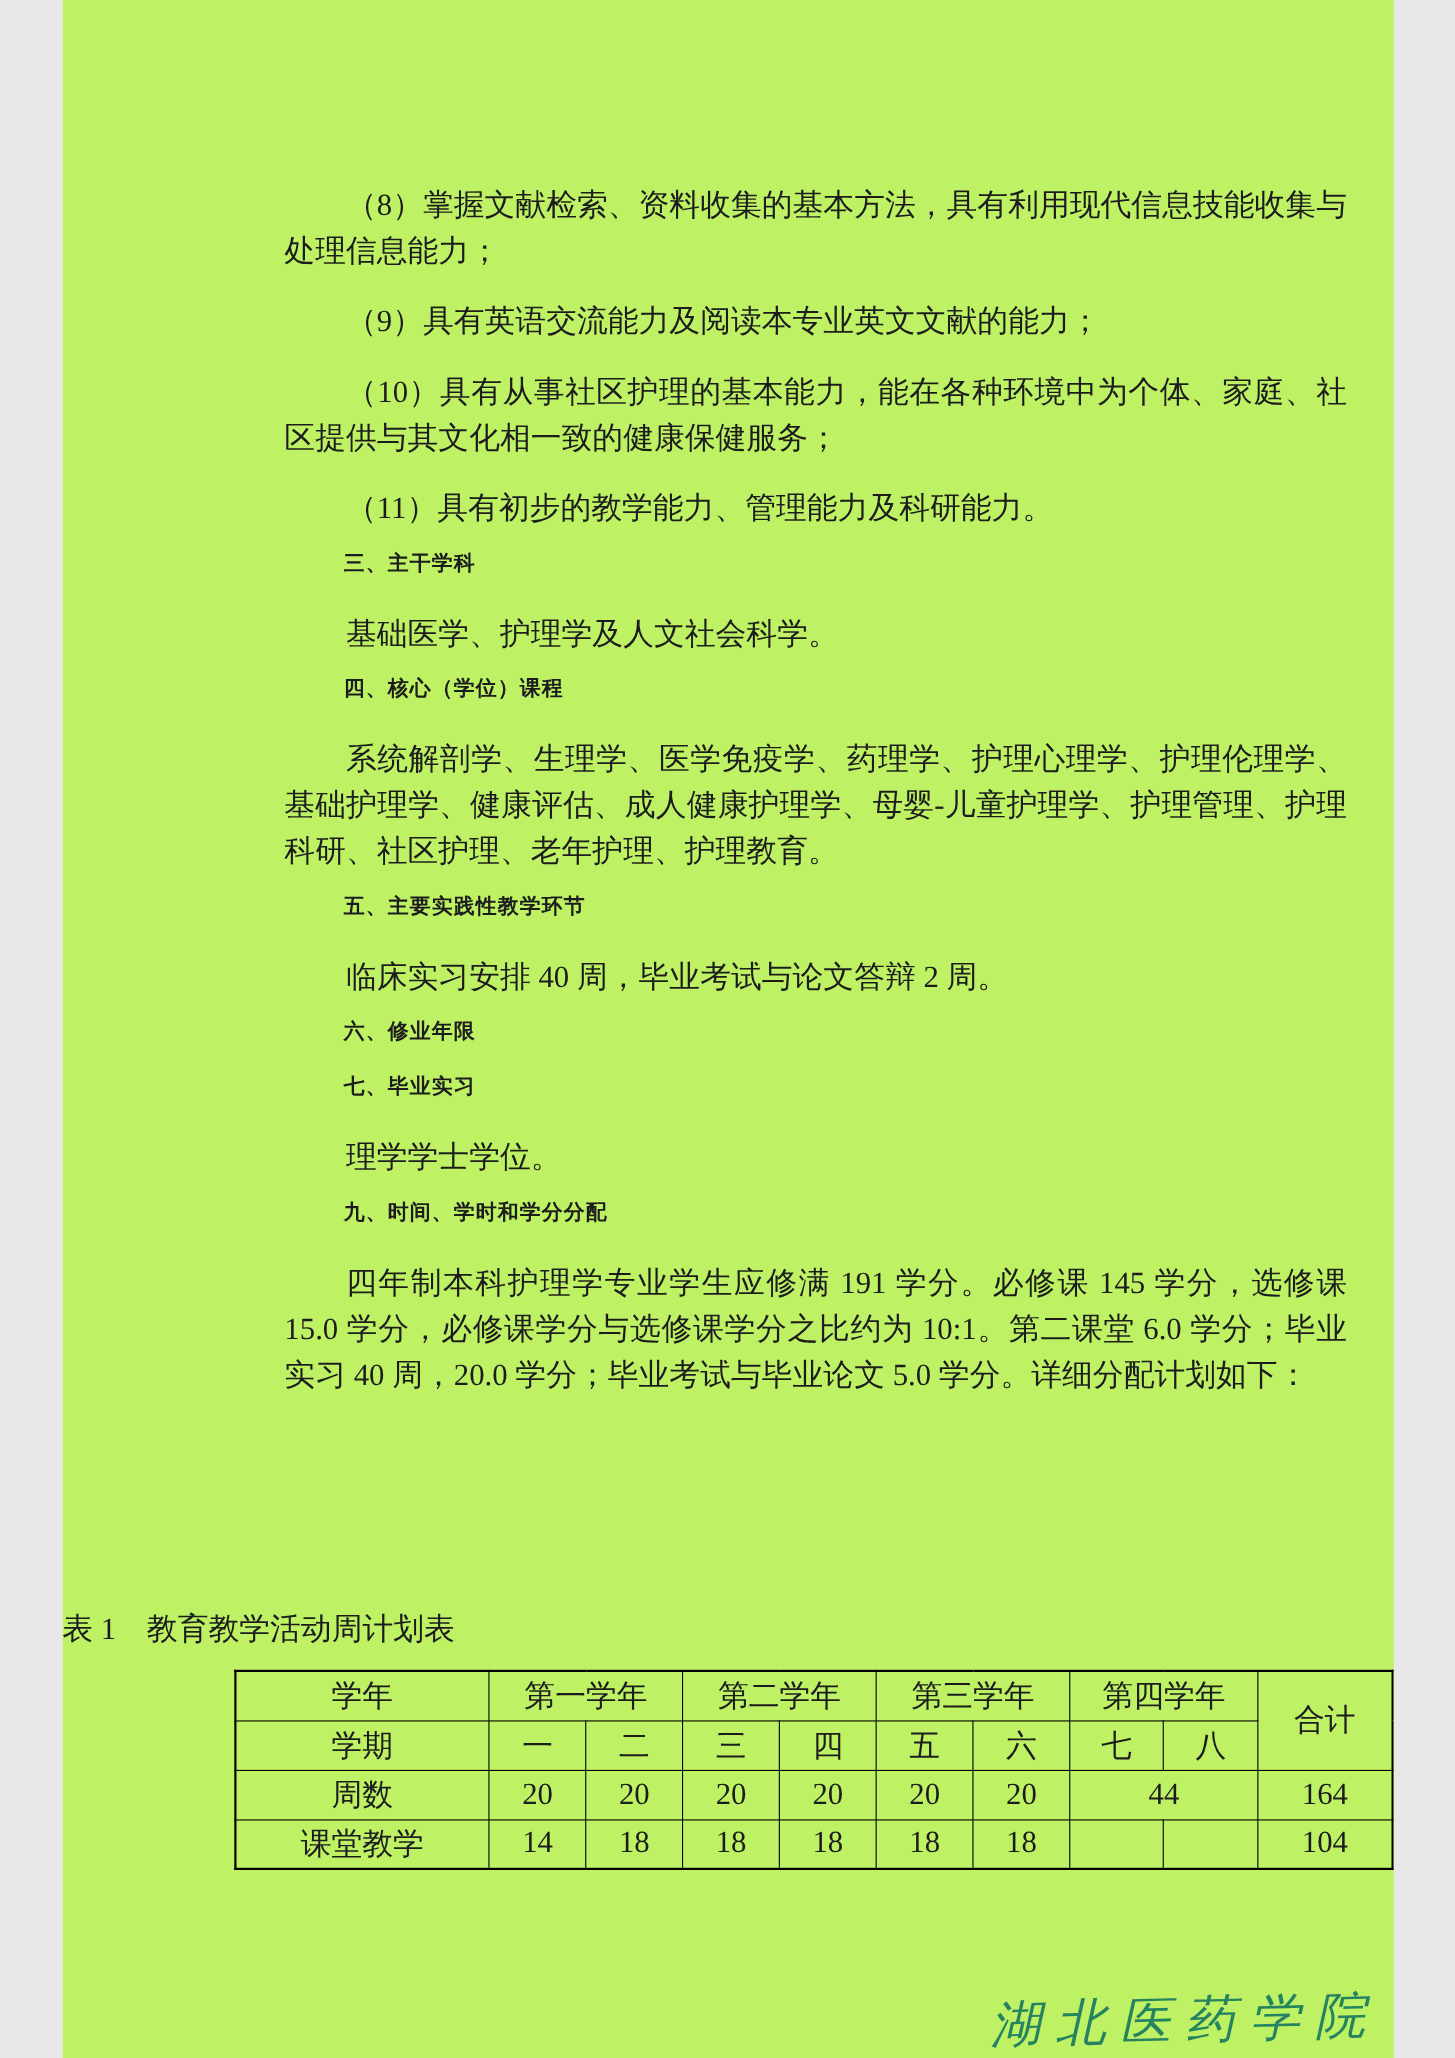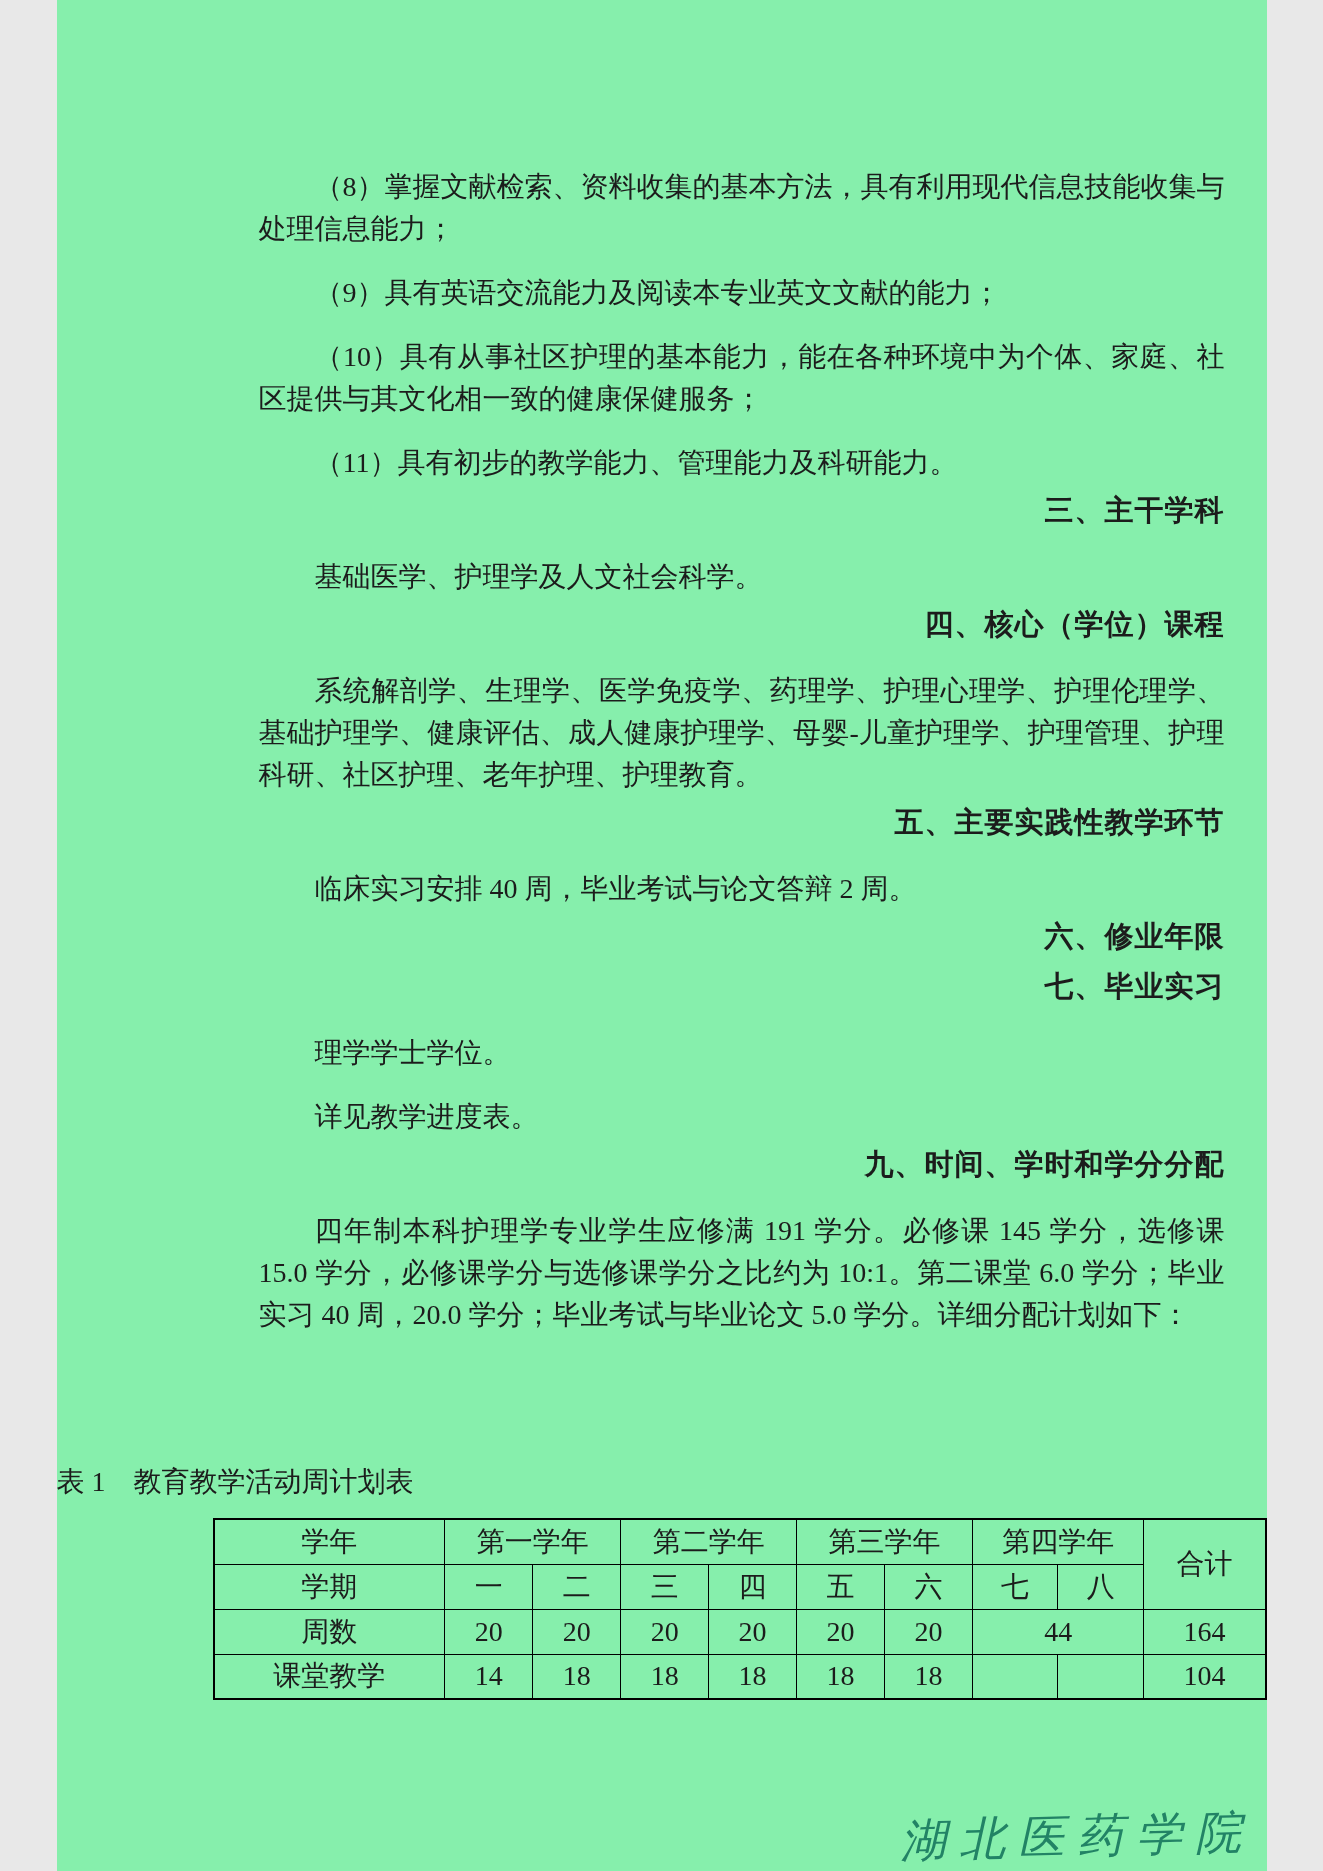--- a/index.html
+++ b/index.html
@@ -1,48 +1,47 @@
 <!DOCTYPE html>
 <html><head>
 <meta charset="utf-8">
 <style>
   html, body { margin: 0; padding: 0; background: #e8e8e8; }
   .page {
     position: relative;
     width: 1210px;
     height: 1871px;
     margin: 0 auto;
-    background: #86efac;
+    background: #bef264;
     font-family: "Liberation Serif", "DejaVu Serif", serif;
     color: #1c1c1c;
     overflow: hidden;
   }
   .content {
     position: absolute;
     left: 202px;
     top: 166px;
     width: 966px;
   }
   .content p {
     font-size: 28px;
     line-height: 42px;
     margin: 22px 0 0 0;
     text-indent: 56px;
     text-align: justify;
   }
   .content p.first { margin-top: 0; }
   .content h2 {
-    font-size: 29px;
+    font-size: 19px;
     line-height: 42px;
     font-weight: bold;
-    font-family: Liberation Mono, monospace;
+    font-family: Liberation Sans, sans-serif;
     margin: 8px 0 0 0;
     padding-left: 54px;
     letter-spacing: 1px;
-    text-align: right;
   }
   .table-caption {
     position: absolute;
     top: 1461px;
     left: 0;
     width: 1323px;
     font-size: 28px;
     line-height: 42px;
   }
   .tablewrap {
@@ -97,21 +96,20 @@
     <p>系统解剖学、生理学、医学免疫学、药理学、护理心理学、护理伦理学、基础护理学、健康评估、成人健康护理学、母婴-儿童护理学、护理管理、护理科研、社区护理、老年护理、护理教育。</p>
 
     <h2>五、主要实践性教学环节</h2>
     <p>临床实习安排 40 周，毕业考试与论文答辩 2 周。</p>
 
     <h2>六、修业年限</h2>
 
     <h2>七、毕业实习</h2>
     <p>理学学士学位。</p>
 
-    <p>详见教学进度表。</p>
 
     <h2>九、时间、学时和学分分配</h2>
     <p>四年制本科护理学专业学生应修满 191 学分。必修课 145 学分，选修课 15.0 学分，必修课学分与选修课学分之比约为 10:1。第二课堂 6.0 学分；毕业实习 40 周，20.0 学分；毕业考试与毕业论文 5.0 学分。详细分配计划如下：</p>
   </div>
 
   <div class="table-caption">表 1　教育教学活动周计划表</div>
 
   <div class="tablewrap">
     <table class="plan">
       <colgroup>

